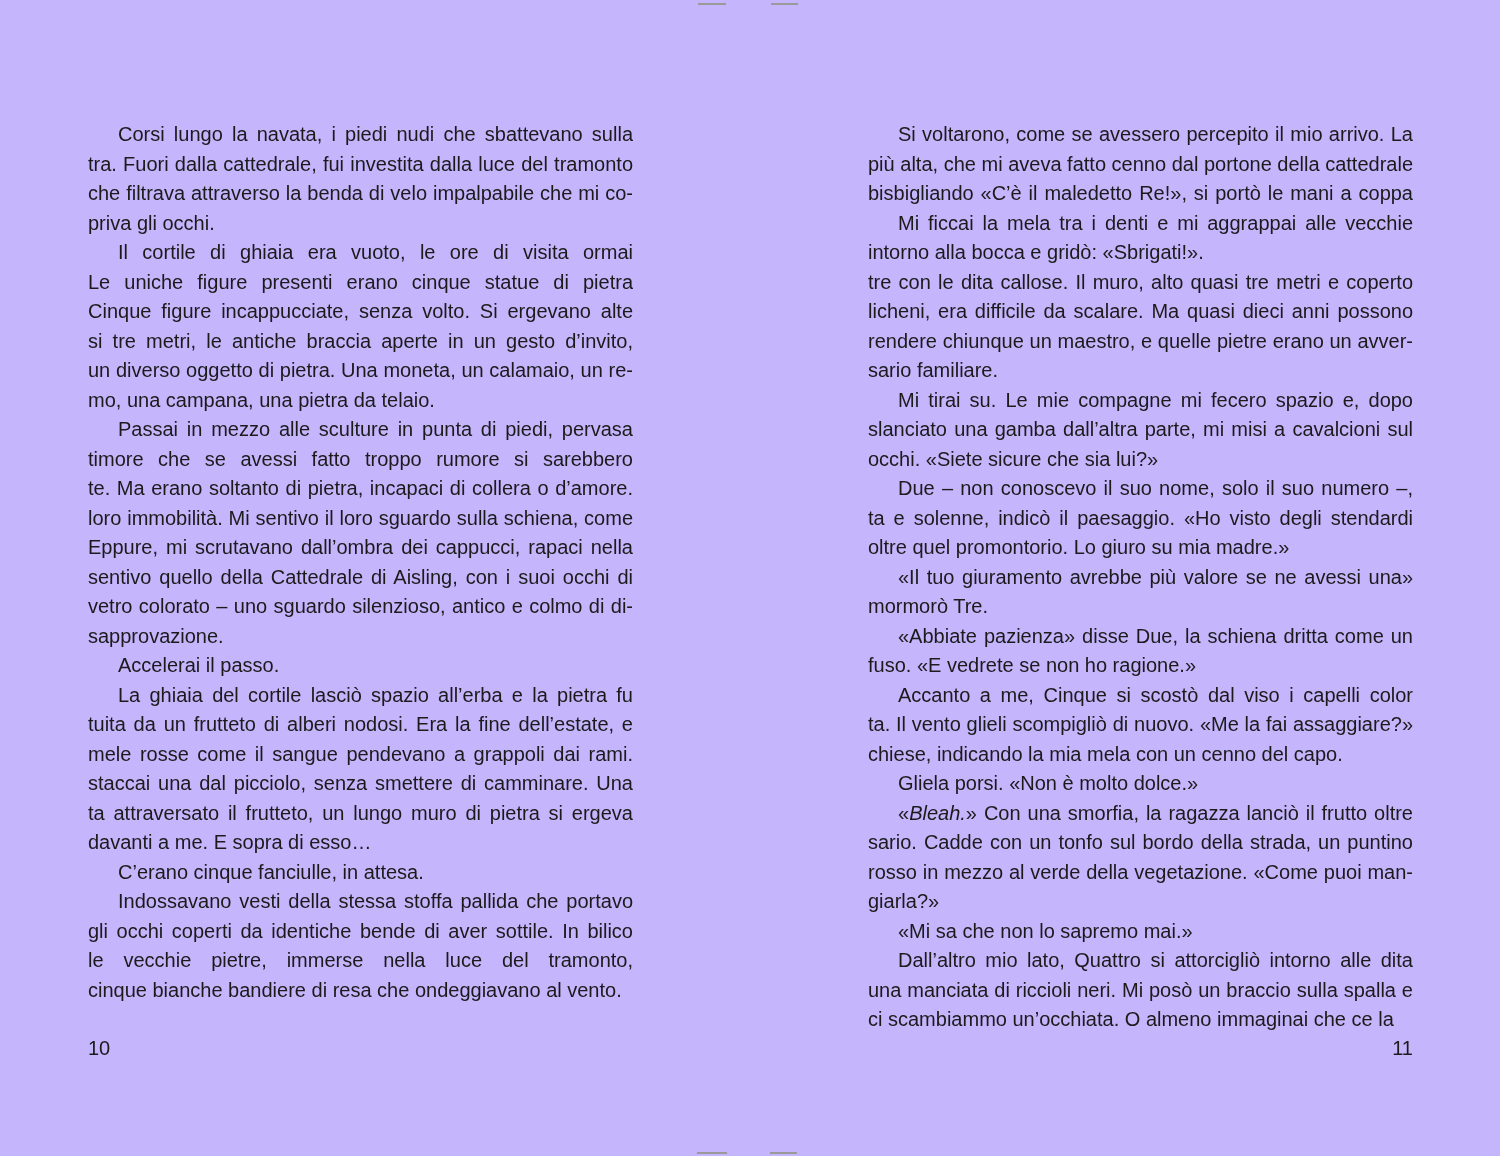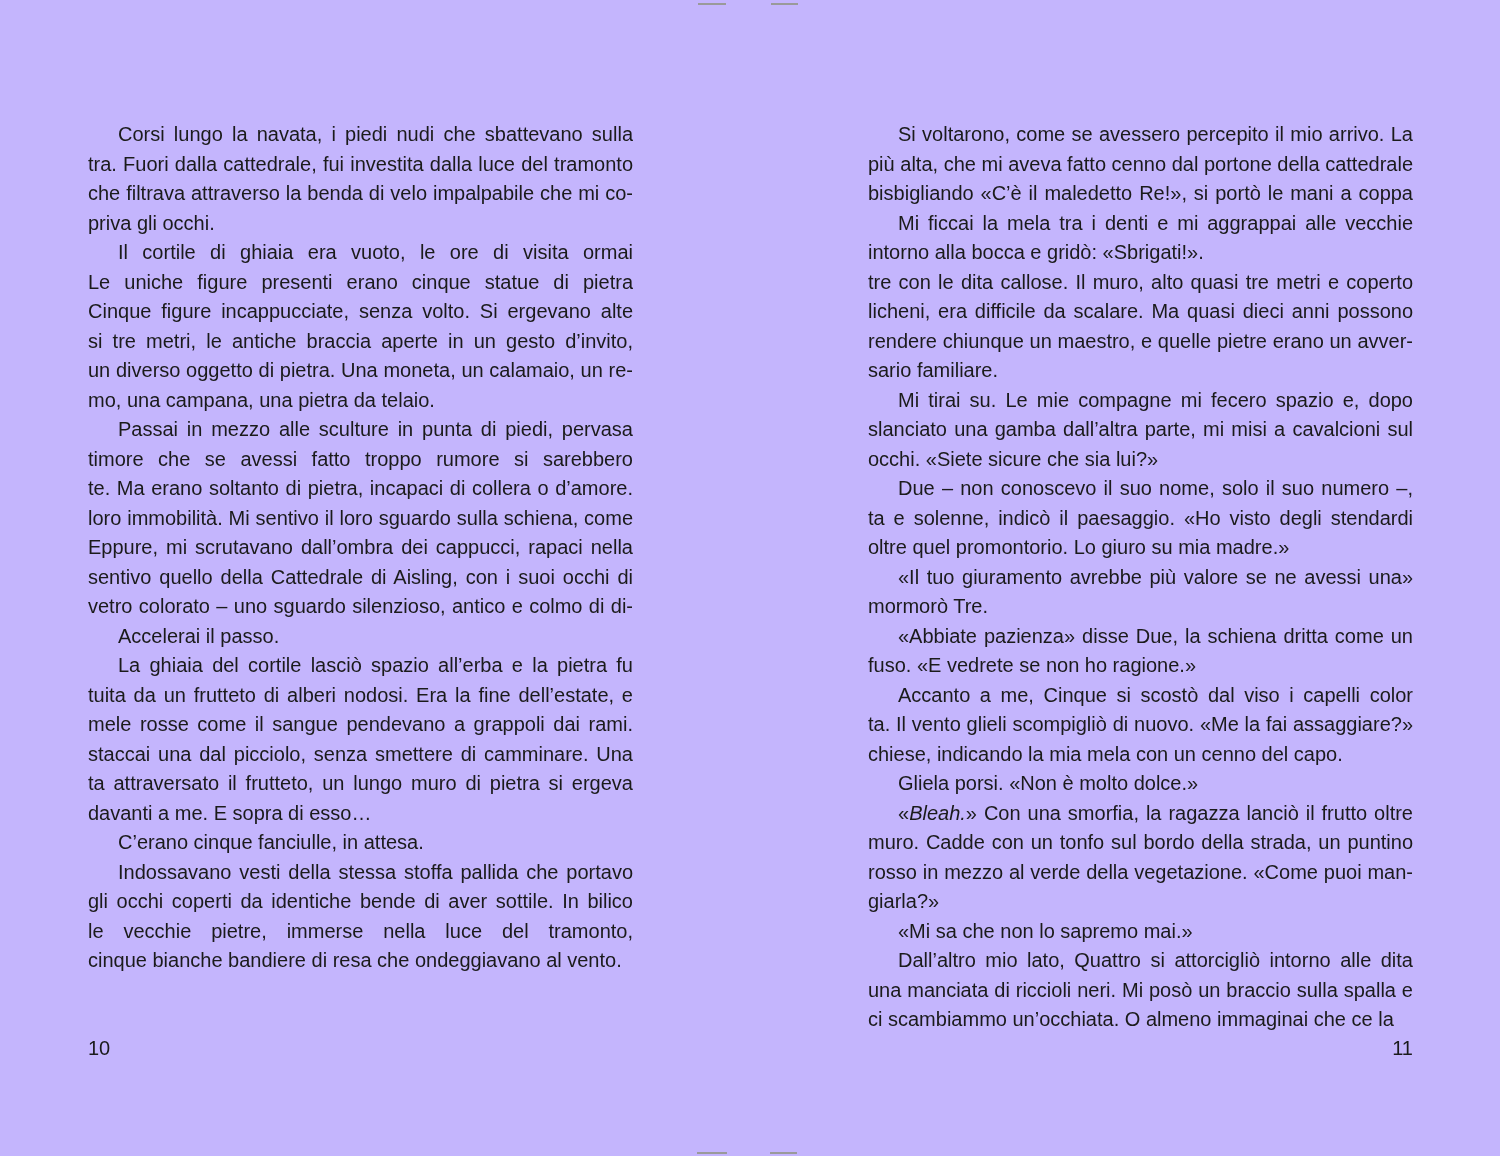--- a/index.html
+++ b/index.html
@@ -67,20 +67,21 @@
       <div class="line">si tre metri, le antiche braccia aperte in un gesto d’invito, iden-</div>
       <div class="line">un diverso oggetto di pietra. Una moneta, un calamaio, un re-</div>
       <div class="line end">mo, una campana, una pietra da telaio.</div>
       <div class="line first">Passai in mezzo alle sculture in punta di piedi, pervasa dal</div>
       <div class="line">timore che se avessi fatto troppo rumore si sarebbero arrabbia-</div>
       <div class="line">te. Ma erano soltanto di pietra, incapaci di collera o d’amore.</div>
       <div class="line">loro immobilità. Mi sentivo il loro sguardo sulla schiena, come</div>
       <div class="line">Eppure, mi scrutavano dall’ombra dei cappucci, rapaci nella</div>
       <div class="line">sentivo quello della Cattedrale di Aisling, con i suoi occhi di</div>
       <div class="line">vetro colorato – uno sguardo silenzioso, antico e colmo di di-</div>
+      <div class="line end">sapprovazione.</div>
       <div class="line first end">Accelerai il passo.</div>
       <div class="line first">La ghiaia del cortile lasciò spazio all’erba e la pietra fu sosti-</div>
       <div class="line">tuita da un frutteto di alberi nodosi. Era la fine dell’estate, e</div>
       <div class="line">mele rosse come il sangue pendevano a grappoli dai rami. Ne</div>
       <div class="line">staccai una dal picciolo, senza smettere di camminare. Una vol-</div>
       <div class="line">ta attraversato il frutteto, un lungo muro di pietra si ergeva</div>
       <div class="line end">davanti a me. E sopra di esso…</div>
       <div class="line first end">C’erano cinque fanciulle, in attesa.</div>
       <div class="line first">Indossavano vesti della stessa stoffa pallida che portavo io,</div>
       <div class="line">gli occhi coperti da identiche bende di aver sottile. In bilico sul-</div>
@@ -106,21 +107,21 @@
       <div class="line end">oltre quel promontorio. Lo giuro su mia madre.»</div>
       <div class="line first">«Il tuo giuramento avrebbe più valore se ne avessi una»</div>
       <div class="line end">mormorò Tre.</div>
       <div class="line first">«Abbiate pazienza» disse Due, la schiena dritta come un</div>
       <div class="line end">fuso. «E vedrete se non ho ragione.»</div>
       <div class="line first">Accanto a me, Cinque si scostò dal viso i capelli color caro-</div>
       <div class="line">ta. Il vento glieli scompigliò di nuovo. «Me la fai assaggiare?»</div>
       <div class="line end">chiese, indicando la mia mela con un cenno del capo.</div>
       <div class="line first end">Gliela porsi. «Non è molto dolce.»</div>
       <div class="line first">«<i>Bleah.</i>» Con una smorfia, la ragazza lanciò il frutto oltre il</div>
-      <div class="line">muro. Cadde con un tonfo sul bordo della strada, un puntino</div>
+      <div class="line">sario. Cadde con un tonfo sul bordo della strada, un puntino</div>
       <div class="line">rosso in mezzo al verde della vegetazione. «Come puoi man-</div>
       <div class="line end">giarla?»</div>
       <div class="line first end">«Mi sa che non lo sapremo mai.»</div>
       <div class="line first">Dall’altro mio lato, Quattro si attorcigliò intorno alle dita</div>
       <div class="line">una manciata di riccioli neri. Mi posò un braccio sulla spalla e</div>
       <div class="line end">ci scambiammo un’occhiata. O almeno immaginai che ce la</div>
     </div>
 
   <div class="page-number left">10</div>
 

